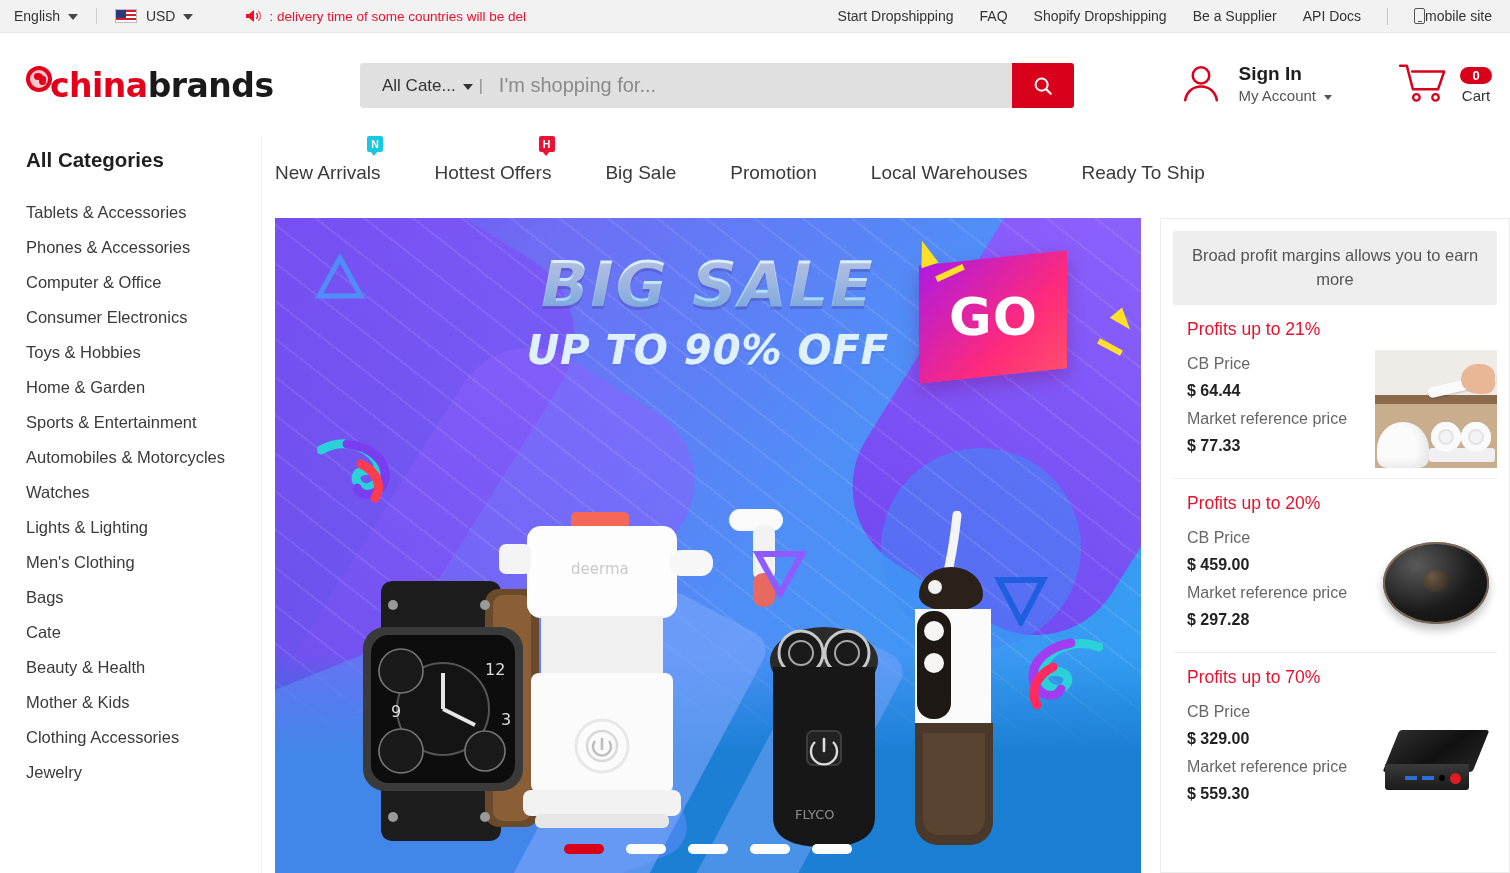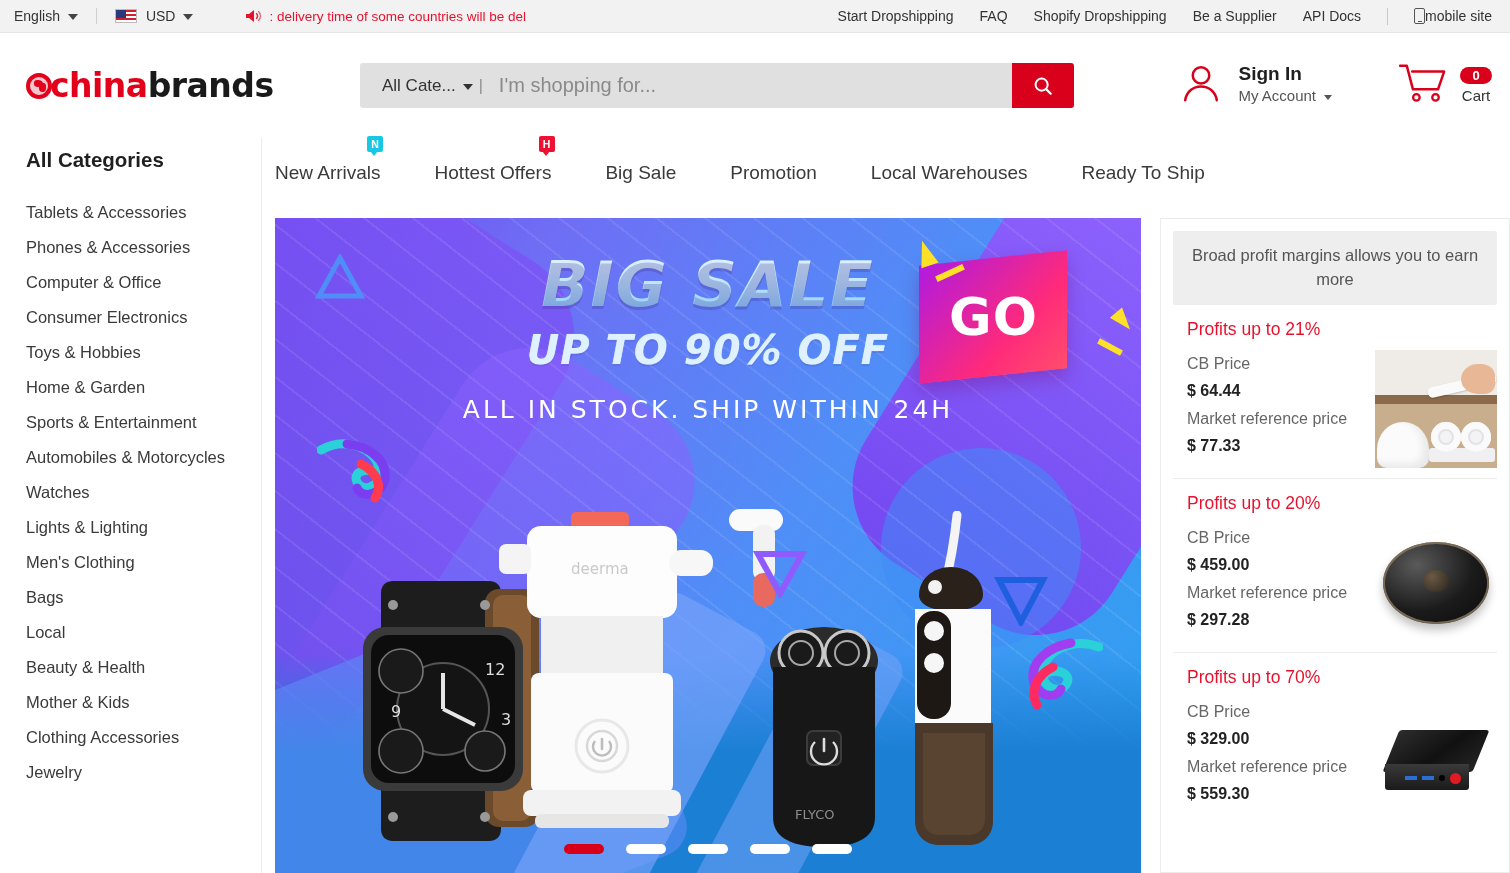--- a/index.html
+++ b/index.html
@@ -52,21 +52,21 @@
     content: ""; position: absolute; bottom: 1px; left: 50%; transform: translateX(-50%);
     width: 4px; height: 1.5px; background: #555;
   }
 
   
   .header {
     height: 105px; display: flex; align-items: center; background: #fff;
     padding: 0 18px 0 0;
   }
   .logo-wrap { width: 262px; display: flex; align-items: center; padding-left: 26px; cursor: pointer; }
-  .logo { font-size: 33px; font-weight: 700; letter-spacing: -0.5px; display: flex; align-items: center;
+  .logo { font-size: 33px; font-weight: 700; letter-spacing: -0.5px; display: flex; 
           font-family: "DejaVu Sans", sans-serif; }
   .logo .c-globe {
     display: inline-block; width: 26px; height: 26px; border-radius: 50%;
     border: 4px solid #e2001a; position: relative; margin-right: -2px;
     background: #f6c6cd; overflow: hidden;
   }
   .logo .c-globe::before {
     content: ""; position: absolute; left: 4px; top: 3px; width: 9px; height: 7px;
     background: #e2001a; border-radius: 40% 60% 50% 50%;
   }
@@ -446,21 +446,21 @@
     <div class="cat-item">Computer &amp; Office</div>
     <div class="cat-item">Consumer Electronics</div>
     <div class="cat-item">Toys &amp; Hobbies</div>
     <div class="cat-item">Home &amp; Garden</div>
     <div class="cat-item">Sports &amp; Entertainment</div>
     <div class="cat-item">Automobiles &amp; Motorcycles</div>
     <div class="cat-item">Watches</div>
     <div class="cat-item">Lights &amp; Lighting</div>
     <div class="cat-item">Men's Clothing</div>
     <div class="cat-item">Bags</div>
-    <div class="cat-item">Local</div>
+    <div class="cat-item">Cate</div>
     <div class="cat-item">Beauty &amp; Health</div>
     <div class="cat-item">Mother &amp; Kids</div>
     <div class="cat-item">Clothing Accessories</div>
     <div class="cat-item">Jewelry</div>
   </div>
 
   <div class="content">
 
     <div class="banner-area">
       <div class="banner">
@@ -491,21 +491,20 @@
         </svg>
         <svg class="ribbon rib2" viewBox="0 0 130 80">
           <path d="M126 14C100 4 72 18 70 38c-2 18 18 24 24 12 5-10-12-16-24-8" fill="none" stroke="#2ad1d8" stroke-width="9" stroke-linecap="round"></path>
           <path d="M98 10C76 14 58 28 60 46c2 16 22 22 28 10" fill="none" stroke="#a03df0" stroke-width="9" stroke-linecap="round"></path>
           <path d="M80 34c-16 8-24 24-16 38" fill="none" stroke="#ff2a60" stroke-width="9" stroke-linecap="round"></path>
         </svg>
 
         <div class="banner-text">
           <div class="big-sale">BIG SALE</div>
           <div class="upto">UP TO 90% OFF</div>
-          <div class="allstock">ALL IN STOCK. SHIP WITHIN 24H</div>
         </div>
 
         <i class="spark spark1"></i>
         <i class="spark spark2"></i>
         <i class="spark spark3"></i>
         <i class="spark spark4"></i>
 
         <div class="go-tag">
           <span>GO</span>
         </div>

